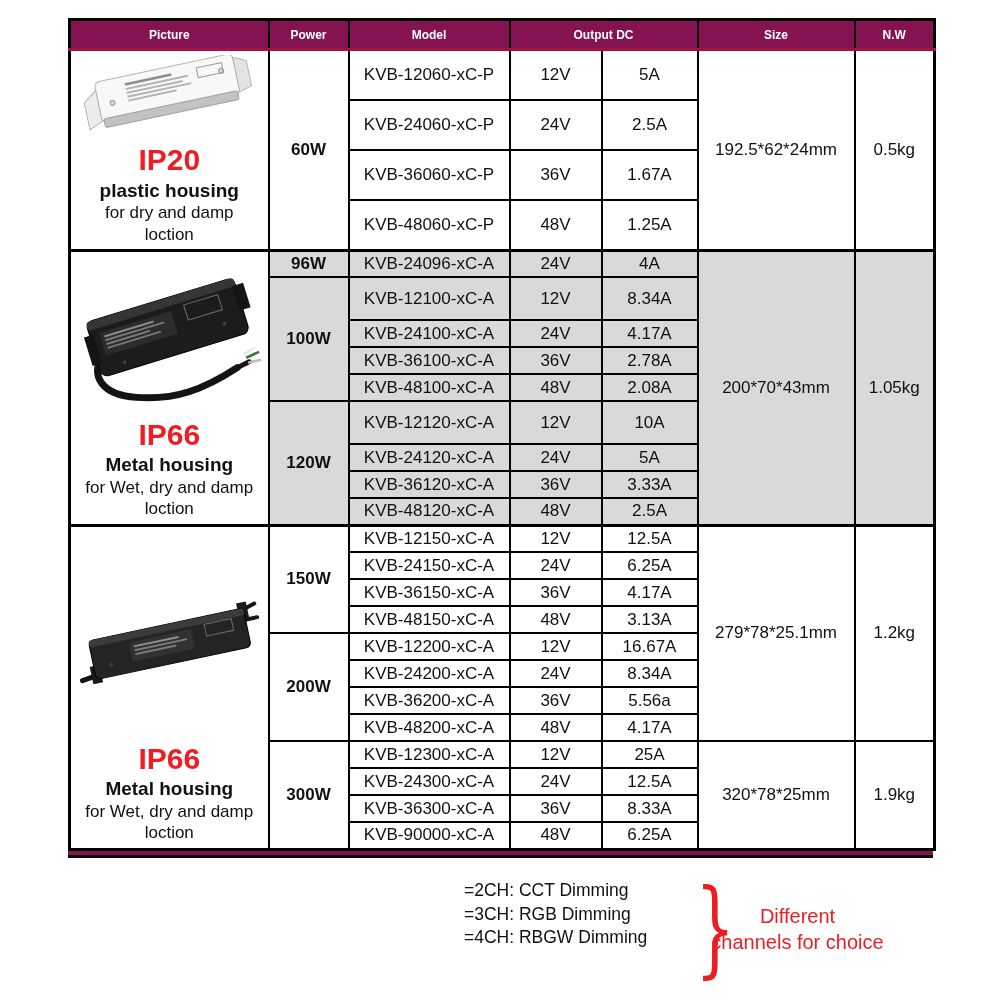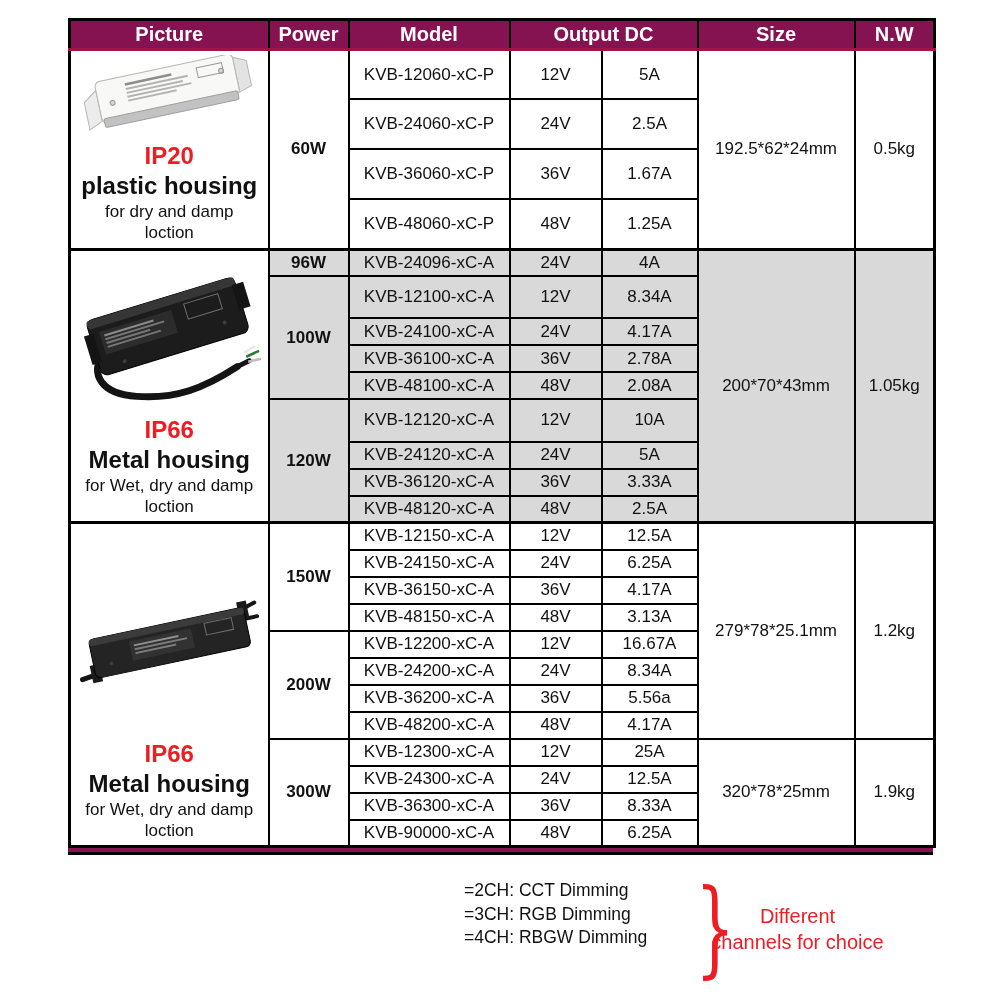--- a/index.html
+++ b/index.html
@@ -9,30 +9,30 @@
     --red:#ee1c23;
     --ink:#111;
   }
   *{box-sizing:border-box;}
   body{margin:0;background:#fff;font-family:"Liberation Sans","DejaVu Sans",sans-serif;color:var(--ink);}
   .page{position:relative;width:1000px;height:1000px;background:#fff;overflow:hidden;}
 
   .table-block{position:absolute;left:68px;top:18px;width:865px;}
   table.spec{border-collapse:collapse;table-layout:fixed;width:865px;background:#fff;border:3px solid #000;}
   table.spec th,table.spec td{border:2px solid #000;text-align:center;vertical-align:middle;padding:0;font-size:17px;overflow:hidden;}
-  table.spec th{background:var(--header-bg);color:#fff;font-size:20px;font-weight:bold;height:30px;border-bottom:3px solid var(--underline);}
+  table.spec th{background:var(--header-bg);color:#fff;font-size:12px;font-weight:bold;height:30px;border-bottom:3px solid var(--underline);}
   tr.h45 td{height:45px;}
   tr.h27 td{height:27px;}
   tr.sec-first td{border-top:3px solid #000;}
   td.power{font-weight:bold;}
   td.gray{background:var(--gray);margin-top:13px;}
   td.pic{background:#fff;}
   .picwrap{height:100%;display:flex;flex-direction:column;align-items:center;justify-content:flex-end;padding:4px 2px;}
-  .picwrap .ip{font-size:24px;font-weight:bold;color:var(--red);line-height:1.25;}
-  .picwrap .housing{font-size:24px;font-weight:bold;line-height:1.25;text-align:center;}
+  .picwrap .ip{font-size:30px;font-weight:bold;color:var(--red);line-height:1.25;}
+  .picwrap .housing{font-size:19px;font-weight:bold;line-height:1.25;text-align:center;}
   .picwrap .desc{font-size:17px;line-height:1.25;}
 
   .footer-bar{height:7px;background:var(--header-bg);border-bottom:3px solid #000;}
 
   .legend-lines{position:absolute;left:455px;top:879px;font-size:17.5px;line-height:23.5px;white-space:nowrap;}
   .legend-line .redx{color:var(--red);}
   .brace{position:absolute;left:682px;top:874px;color:var(--red);font-family:"DejaVu Serif",serif;font-size:104px;line-height:108px;transform:scaleX(.6);transform-origin:center;font-weight:normal;}
   .note{position:absolute;left:700px;top:903px;width:195px;text-align:center;color:var(--red);font-size:20px;line-height:26px;white-space:nowrap;}
 </style>
 </head>

